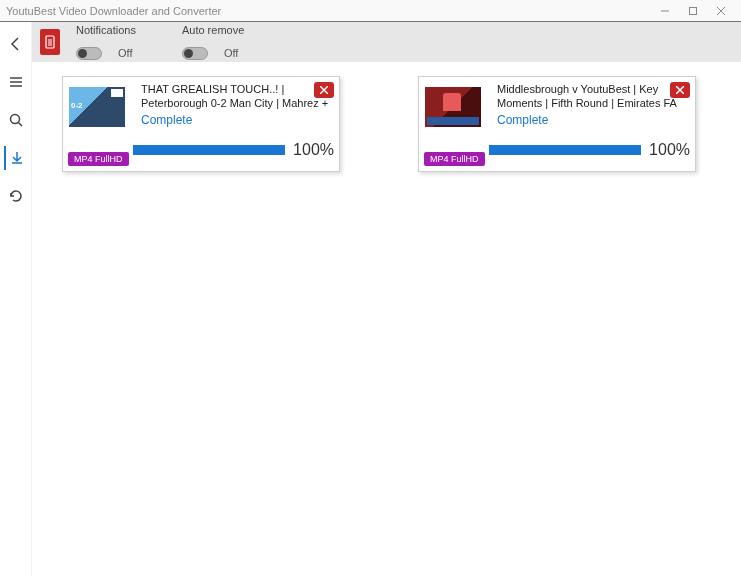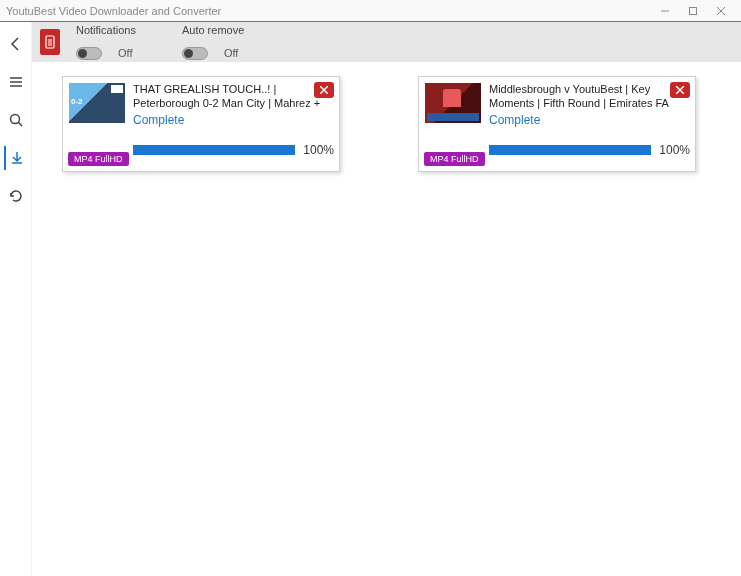--- a/index.html
+++ b/index.html
@@ -83,21 +83,21 @@
     padding: 14px 30px;
     display: flex; gap: 78px; align-items: flex-start;
   }
   .card {
     width: 278px;
     background: #fff;
     border: 1px solid #cfcfcf;
     box-shadow: 2px 2px 4px rgba(0,0,0,0.15);
     padding: 3px 3px 3px 3px;
   }
-  .card-top { display: flex; gap: 8px; position: relative; padding: 3px; }
+  .card-top { display: flex; gap: 16px; position: relative; padding: 3px; align-items: flex-end; }
   .thumb {
     width: 56px; height: 40px;
     background: #222;
     position: relative; overflow: hidden;
     flex-shrink: 0;
   }
   .thumb.t1 { background: linear-gradient(135deg,#6bb8e8 0%,#6bb8e8 40%,#2d4a6b 40%,#2d4a6b 100%); }
   .thumb.t1::before {
     content:""; position:absolute; right:2px; top:2px;
     width:12px;height:8px;background:#fff;
@@ -135,21 +135,21 @@
   }
   .format-tag {
     background: #a21caf; color: #fff;
     font-size: 9px; padding: 2px 6px;
     border-radius: 2px; white-space: nowrap; margin-top: 18px;
   }
   .progress-track {
     flex: 1; height: 10px;
     background: #1976d2;
   }
-  .pct { font-size: 12px; color: #333; padding-left: 4px; min-width: 30px; }
+  .pct { font-size: 16px; color: #333; padding-left: 4px; min-width: 30px; }
 </style>
 </head>
 <body>
 
 <div class="titlebar">
   <span>YoutuBest Video Downloader and Converter</span>
   <span class="spacer"></span>
   <div class="win-btn">
     <svg viewBox="0 0 10 10">
         <line x1="1" y1="5" x2="9" y2="5" stroke="currentColor" stroke-width="1"></line>

